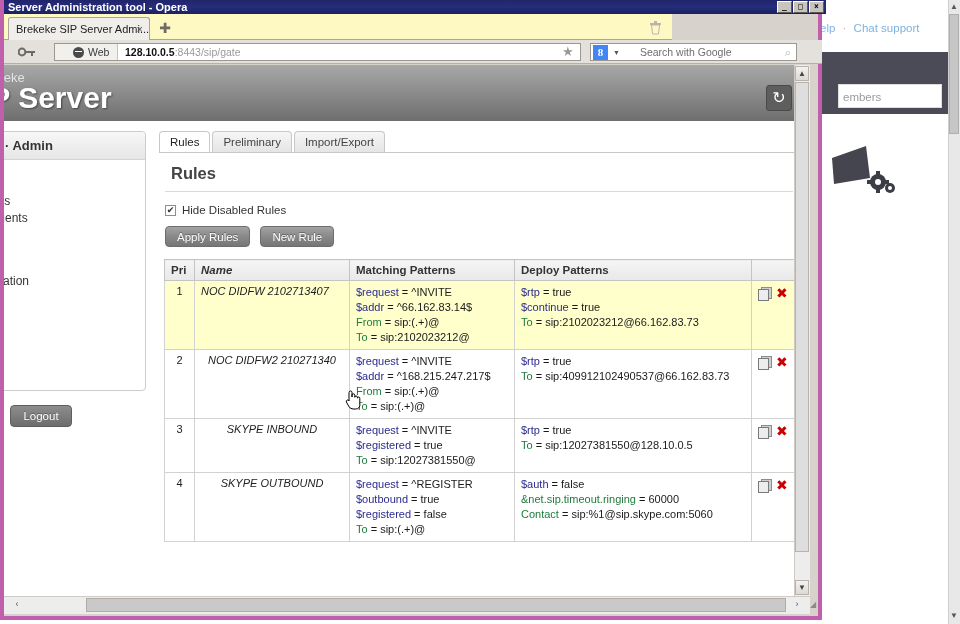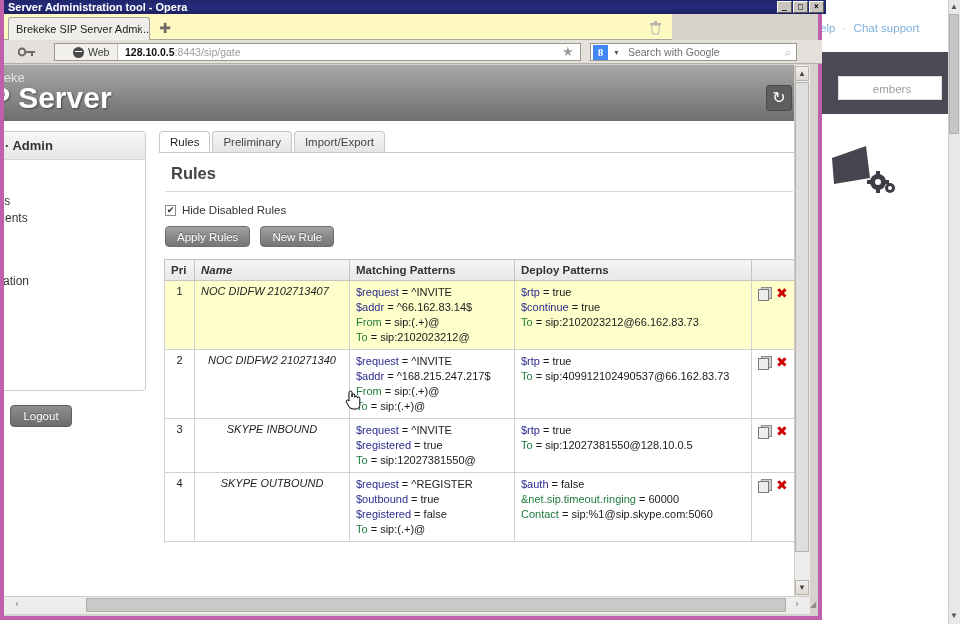--- a/index.html
+++ b/index.html
@@ -22,24 +22,24 @@
   #bg-links {
     position: absolute; left: 820px; top: 22px;
     font-size: 11.5px; color: #7fb2e0; white-space: nowrap;
   }
   #bg-links .sep { color: #b8b8b8; margin: 0 4px; }
   #bg-darkband {
     position: absolute; left: 812px; top: 52px; width: 136px; height: 62px;
     background: #4b4b57;
   }
   #bg-searchbox {
-    position: absolute; left: 838px; top: 76px; width: 104px; height: 24px;
+    position: absolute; left: 838px; top: 84px; width: 104px; height: 24px;
     background: #ffffff; border: 1px solid #dddddd;
     font-size: 11.5px; color: #9a9a9a; line-height: 24px; padding-left: 4px;
-    white-space: nowrap; overflow: hidden; text-align: center;
+    white-space: nowrap; overflow: hidden;
   }
   #bg-art {
     position: absolute; left: 830px; top: 140px; width: 80px; height: 60px;
   }
   #bg-scroll-track {
     position: absolute; left: 948px; top: 0; width: 12px; height: 624px;
     background: #e8e8e8; border-left: 1px solid #cfcfcf;
   }
   #bg-scroll-thumb {
     position: absolute; left: 949px; top: 14px; width: 10px; height: 120px;
@@ -143,21 +143,21 @@
   }
   #g-badge {
     width: 15px; height: 15px; margin-left: 2px; background: #4285f4;
     color: #fff; font-size: 11px; font-weight: bold; text-align: center;
     line-height: 15px; font-family: "Liberation Serif", serif; flex: none;
   }
   #g-caret {
     margin-left: 5px; font-size: 7px; color: #555;
   }
   #search-placeholder {
-    font-size: 10.5px; color: #6d6d6d; margin-left: 8px; white-space: nowrap;
+    font-size: 10.5px; color: #6d6d6d; margin-left: 20px; white-space: nowrap;
   }
   #search-mag {
     position: absolute; right: 5px; top: 2px;
     font-size: 11px; color: #b6b2ab;
   }
 
   
   #viewport {
     position: absolute; left: 0px; top: 65px; width: 806px; height: 531px;
     background: #ffffff; overflow: hidden;

